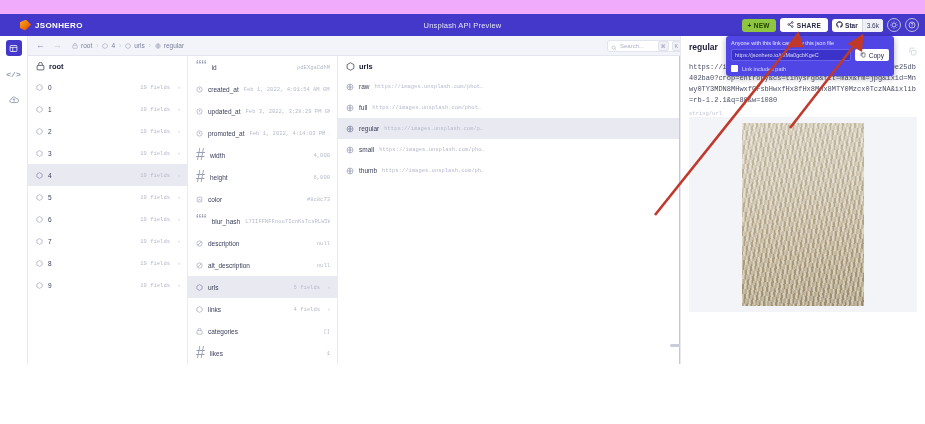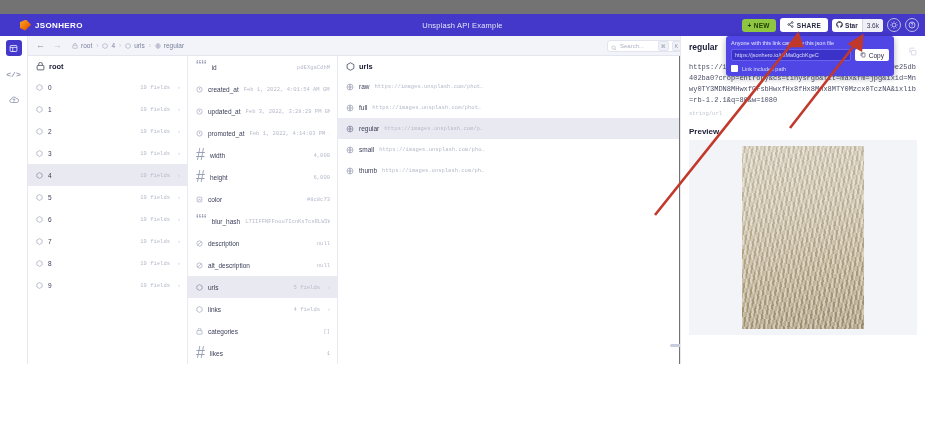--- a/index.html
+++ b/index.html
@@ -5,21 +5,21 @@
   * { box-sizing: border-box; margin: 0; padding: 0; }
   html, body {
     width: 925px; height: 424px;
     background: #ffffff;
     font-family: "Liberation Sans", sans-serif;
     overflow: hidden;
   }
   .app {
     position: relative;
     width: 925px; height: 364px;
-    background: #737373;
+    background: #f0abfc;
     overflow: hidden;
   }
 
   
   .topbar {
     position: absolute; left: 0; top: 14px;
     width: 925px; height: 22px;
     background: #4338ca;
     display: flex; align-items: center;
   }
@@ -266,21 +266,21 @@
 <body>
 
 <div class="app">
 
   <div class="topbar">
     <div class="brand">
       <div class="brand-mark"></div>
       <div class="brand-text">JSONHERO</div>
     </div>
 
-    <div class="doc-title">Unsplash API Example</div>
+    <div class="doc-title">Unsplash API Preview</div>
 
     <div class="top-actions">
       <div class="btn-new">
         <span>+</span>
         <span>NEW</span>
       </div>
 
       <div class="btn-share">
         <span>
           <svg width="7" height="7" viewBox="0 0 24 24" fill="none" stroke="#2a2a45" stroke-width="2.4">
@@ -735,21 +735,20 @@
         <svg width="9" height="9" viewBox="0 0 24 24" fill="none" stroke="#c9cdda" stroke-width="2">
           <rect x="9" y="9" width="12" height="12" rx="2"></rect>
             <path d="M5 15V5a2 2 0 012-2h10"></path>
         </svg>
       </span>
     </div>
 
     <div class="detail-code">https://images.unsplash.com/photo-1643658734439-9e25db402ba0?crop=entropy&amp;cs=tinysrgb&amp;fit=max&amp;fm=jpg&amp;ixid=Mnwy0TY3MDN8MHwxfGFsbHwxfHx8fHx8Mnx8MTY0Mzcx0TczNA&amp;ixlib=rb-1.2.1&amp;q=80&amp;w=1080</div>
     <div class="detail-type">string/url</div>
 
-    <div class="preview-label">Preview</div>
     <div class="preview-wrap">
       <div class="preview-img"></div>
     </div>
 
     <div class="detail-foot">
       <span class="fk">href</span>
       <span class="fv">https://images.unsplash.com/photo-1643658734439-9e25db402</span>
     </div>
   </div>
 

